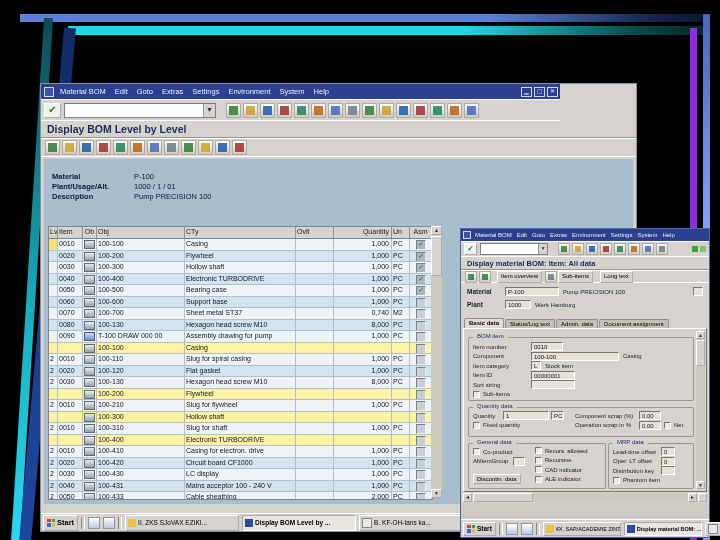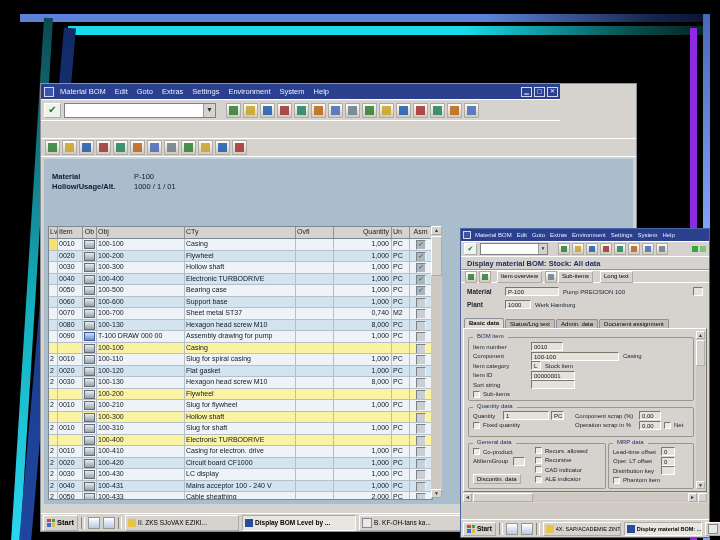--- a/index.html
+++ b/index.html
@@ -192,20 +192,23 @@
           </span>
           <span class="tbi">
             <i style="background: rgb(184, 100, 20);"></i>
           </span>
           <span class="tbi">
             <i style="background: rgb(70, 104, 184);"></i>
           </span>
         </span>
     </div>
 
+    <div class="titlebar abs" style="left:0;top:37px;width:595px;height:17px;font-size:10.5px;">
+      <span>Display BOM Level by Level</span>
+    </div>
 
     <div class="toolbar abs" style="left:0;top:54px;width:595px;height:19px;">
       <span style="display:flex;">
           <span class="tbi">
             <i style="background: rgb(46, 125, 50);"></i>
           </span>
           <span class="tbi">
             <i style="background: rgb(201, 162, 39);"></i>
           </span>
           <span class="tbi">
@@ -241,22 +244,26 @@
         </span>
     </div>
 
     <div class="content abs" style="left:2px;top:74px;width:591px;height:347px;">
       <div class="abs" style="left:8px;top:13px;">
           <div class="kvrow">
             <span class="kvlabel">Material</span>
             <span class="kvvalue">P-100</span>
           </div>
           <div class="kvrow">
-            <span class="kvlabel">Hollow/Usage/Alt.</span>
+            <span class="kvlabel">Plant/Usage/Alt.</span>
             <span class="kvvalue">1000 / 1 / 01</span>
+          </div>
+          <div class="kvrow">
+            <span class="kvlabel">Description</span>
+            <span class="kvvalue">Pump PRECISION 100</span>
           </div>
         </div>
       <div class="bomtable" style="left:4px;top:67px;width:383px;height:272px;">
           <div class="trow thead">
             <span class="tc tc0">Lv</span>
             <span class="tc tc1">Item</span>
             <span class="tc tc2">Ob</span>
             <span class="tc tc3">Obj</span>
             <span class="tc tc4">CTy</span>
             <span class="tc tc5">Ovfl</span>
@@ -601,21 +608,21 @@
           </span>
           <span class="tbi tbi-sm">
             <i style="background: rgb(106, 125, 138);"></i>
           </span>
         </span>
       <span class="minisq" style="background:#3aa63a;margin-left:auto;"></span>
       <span class="minisq" style="background:#79c779;margin-right:3px;"></span>
     </div>
 
     <div class="titlebar abs" style="left:0;top:28px;width:248px;height:13px;">
-      <span>Display material BOM: Stock: All data</span>
+      <span>Display material BOM: Item: All data</span>
     </div>
 
     <div class="toolbar abs" style="left:0;top:41px;width:248px;height:13px;">
       <span class="tbi tbi-sm">
           <i style="background:#2e7d32;"></i>
         </span>
       <span class="tbi tbi-sm">
           <i style="background:#2e7d32;"></i>
         </span>
       <span class="sep"></span>

